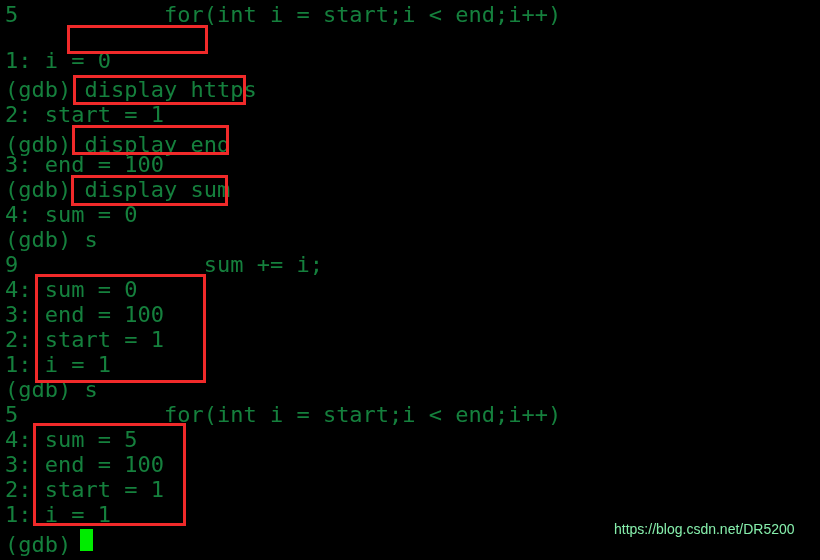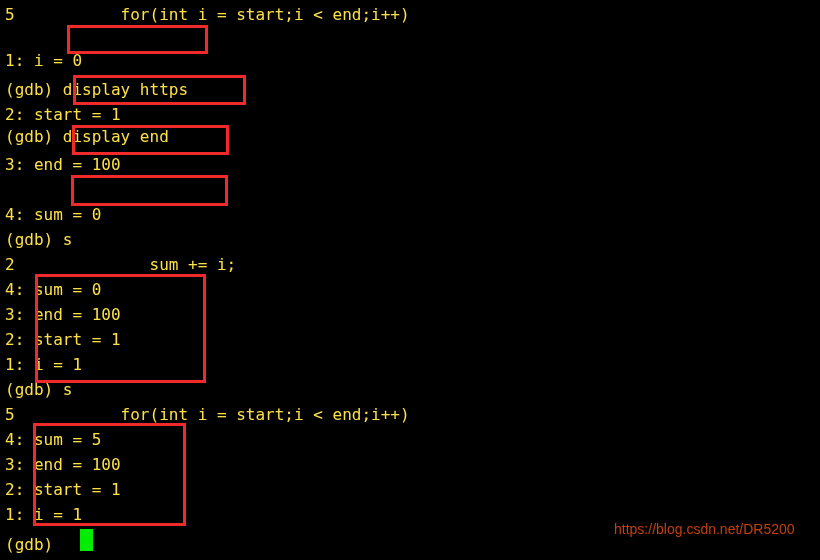--- a/index.html
+++ b/index.html
@@ -22,61 +22,62 @@
     top: 0;
     width: 820px;
     height: 560px;
   }
   .line {
     position: absolute;
     left: 5px;
     height: 25px;
     line-height: 25px;
     white-space: pre;
-    font-size: 16px;
+    font-size: 22px;
     letter-spacing: 0px;
-    color: #fde047;
+    color: #15803d;
     font-family: "DejaVu Sans Mono", "Liberation Mono", monospace;
   }
   
   .hlbox {
     position: absolute;
     border: 3px solid #f02a2a;
     box-sizing: border-box;
     pointer-events: none;
     background: transparent;
   }
   
   .cursor {
     position: absolute;
     background: #00ec00;
   }
   .watermark {
     position: absolute;
-    color: #c2410c;
+    color: #86efac;
     font-size: 14px;
     font-family: "Liberation Sans", sans-serif;
     white-space: pre;
   }
 </style>
 </head>
 <body>
 
 <div id="screen">
 
   <div class="term" id="term-lines">
       <div class="line" style="top: 2px;">5           for(int i = start;i &lt; end;i++)</div>
       <div class="line" style="top: 48px;">1: i = 0</div>
       <div class="line" style="top: 77px;">(gdb) display https</div>
       <div class="line" style="top: 102px;">2: start = 1</div>
-      <div class="line" style="top: 124px;">(gdb) display end</div>
+      <div class="line" style="top: 132px;">(gdb) display end</div>
       <div class="line" style="top: 152px;">3: end = 100</div>
+      <div class="line" style="top: 177px;">(gdb) display sum</div>
       <div class="line" style="top: 202px;">4: sum = 0</div>
       <div class="line" style="top: 227px;">(gdb) s</div>
-      <div class="line" style="top: 252px;">2              sum += i;</div>
+      <div class="line" style="top: 252px;">9              sum += i;</div>
       <div class="line" style="top: 277px;">4: sum = 0</div>
       <div class="line" style="top: 302px;">3: end = 100</div>
       <div class="line" style="top: 327px;">2: start = 1</div>
       <div class="line" style="top: 352px;">1: i = 1</div>
       <div class="line" style="top: 377px;">(gdb) s</div>
       <div class="line" style="top: 402px;">5           for(int i = start;i &lt; end;i++)</div>
       <div class="line" style="top: 427px;">4: sum = 5</div>
       <div class="line" style="top: 452px;">3: end = 100</div>
       <div class="line" style="top: 477px;">2: start = 1</div>
       <div class="line" style="top: 502px;">1: i = 1</div>

